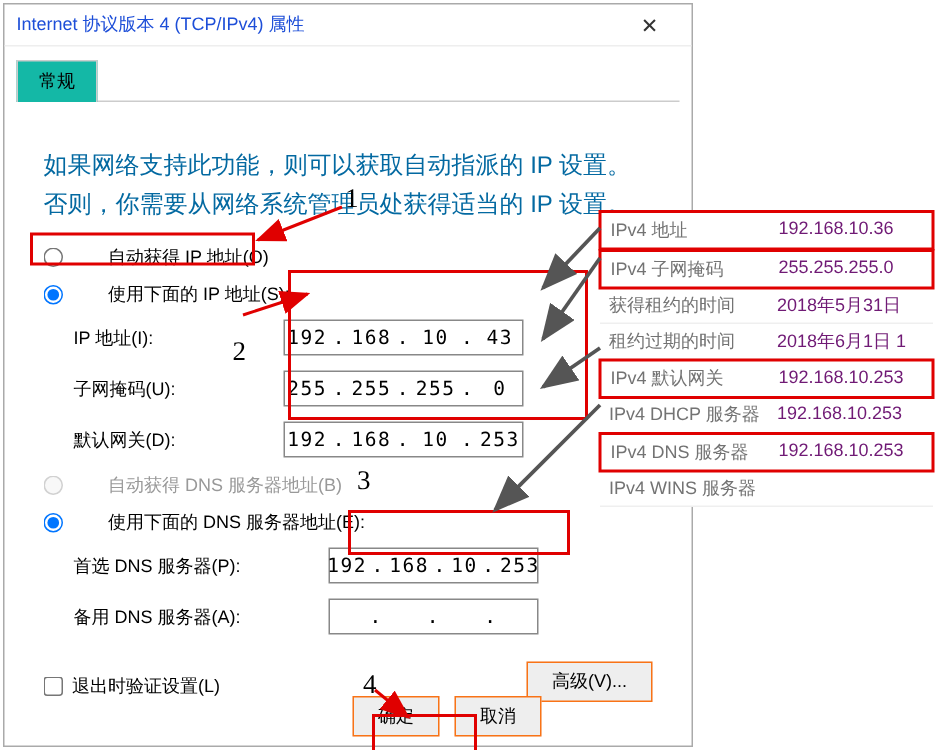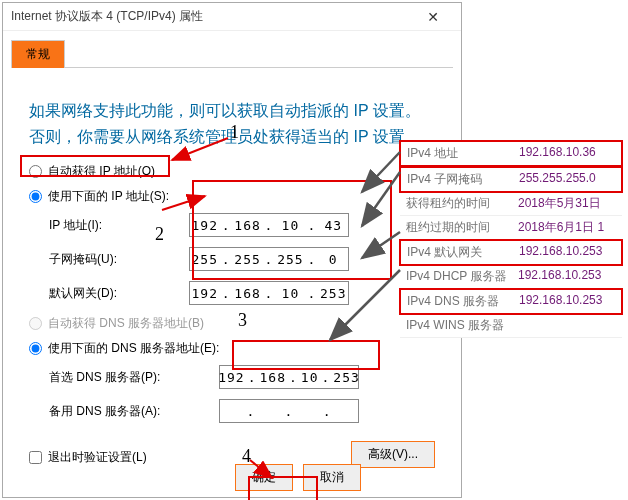--- a/index.html
+++ b/index.html
@@ -1,31 +1,31 @@
 <!DOCTYPE html>
 <html><head>
 <meta charset="utf-8">
 <style>
 * { box-sizing: border-box; margin: 0; padding: 0; }
 body { font-family: "Microsoft YaHei", "Segoe UI", sans-serif; font-size: 12px; background: #fff; width: 628px; height: 500px; position: relative; overflow: hidden; }
 
 .window { position: absolute; left: 2px; top: 2px; width: 460px; height: 496px; border: 1px solid #aaa; background: #fff; }
 .titlebar { display: flex; align-items: center; height: 28px; padding: 0 8px; border-bottom: 1px solid #eee; }
-.titlebar .title { flex: 1; font-size: 12px; color: #404040; }
+.titlebar .title { flex: 1; font-size: 12px; color: #1d4ed8; }
 .titlebar .close { width: 40px; height: 28px; display: flex; align-items: center; justify-content: center; cursor: pointer; color: #333; font-size: 14px; }
 
 .tabs { display: flex; padding: 8px 8px 0 8px; }
 .tab { padding: 5px 14px; border: 1px solid #ccc; border-bottom: none; background: #fff; font-size: 12px; position: relative; top: 1px; }
-.tab.active { background: #f97316; }
+.tab.active { background: #14b8a6; }
 
 .content { padding: 14px 18px 10px 18px; border-top: 1px solid #ccc; margin: 0 8px; }
 .desc { font-size: 16px; line-height: 1.6; color: #0369a1; margin-bottom: 14px; margin-top: 16px; }
 
 .group { margin-bottom: 4px; }
-.radio-row { display: flex; align-items: center; margin-bottom: 8px; }
+.radio-row { display: flex; align-items: center; margin-bottom: 8px; gap: 24px; }
 .radio-row input[type=radio] { margin-right: 6px; }
 .radio-row label { font-size: 12px; }
 .radio-row.disabled { color: #999; }
 
 .field-rows { margin-left: 20px; }
 .field-row { display: flex; align-items: center; margin-bottom: 10px; }
 .field-row .lbl { width: 140px; font-size: 12px; }
 .ipbox { width: 160px; height: 24px; border: 1px solid #888; display: flex; align-items: center; justify-content: center; font-family: monospace; font-size: 13px; letter-spacing: 1px; background: #fff; }
 .ipbox span.dot { display: inline-block; padding: 0 3px; color: #000; }
 .ipbox span.oct { display: inline-block; width: 28px; text-align: center; }

